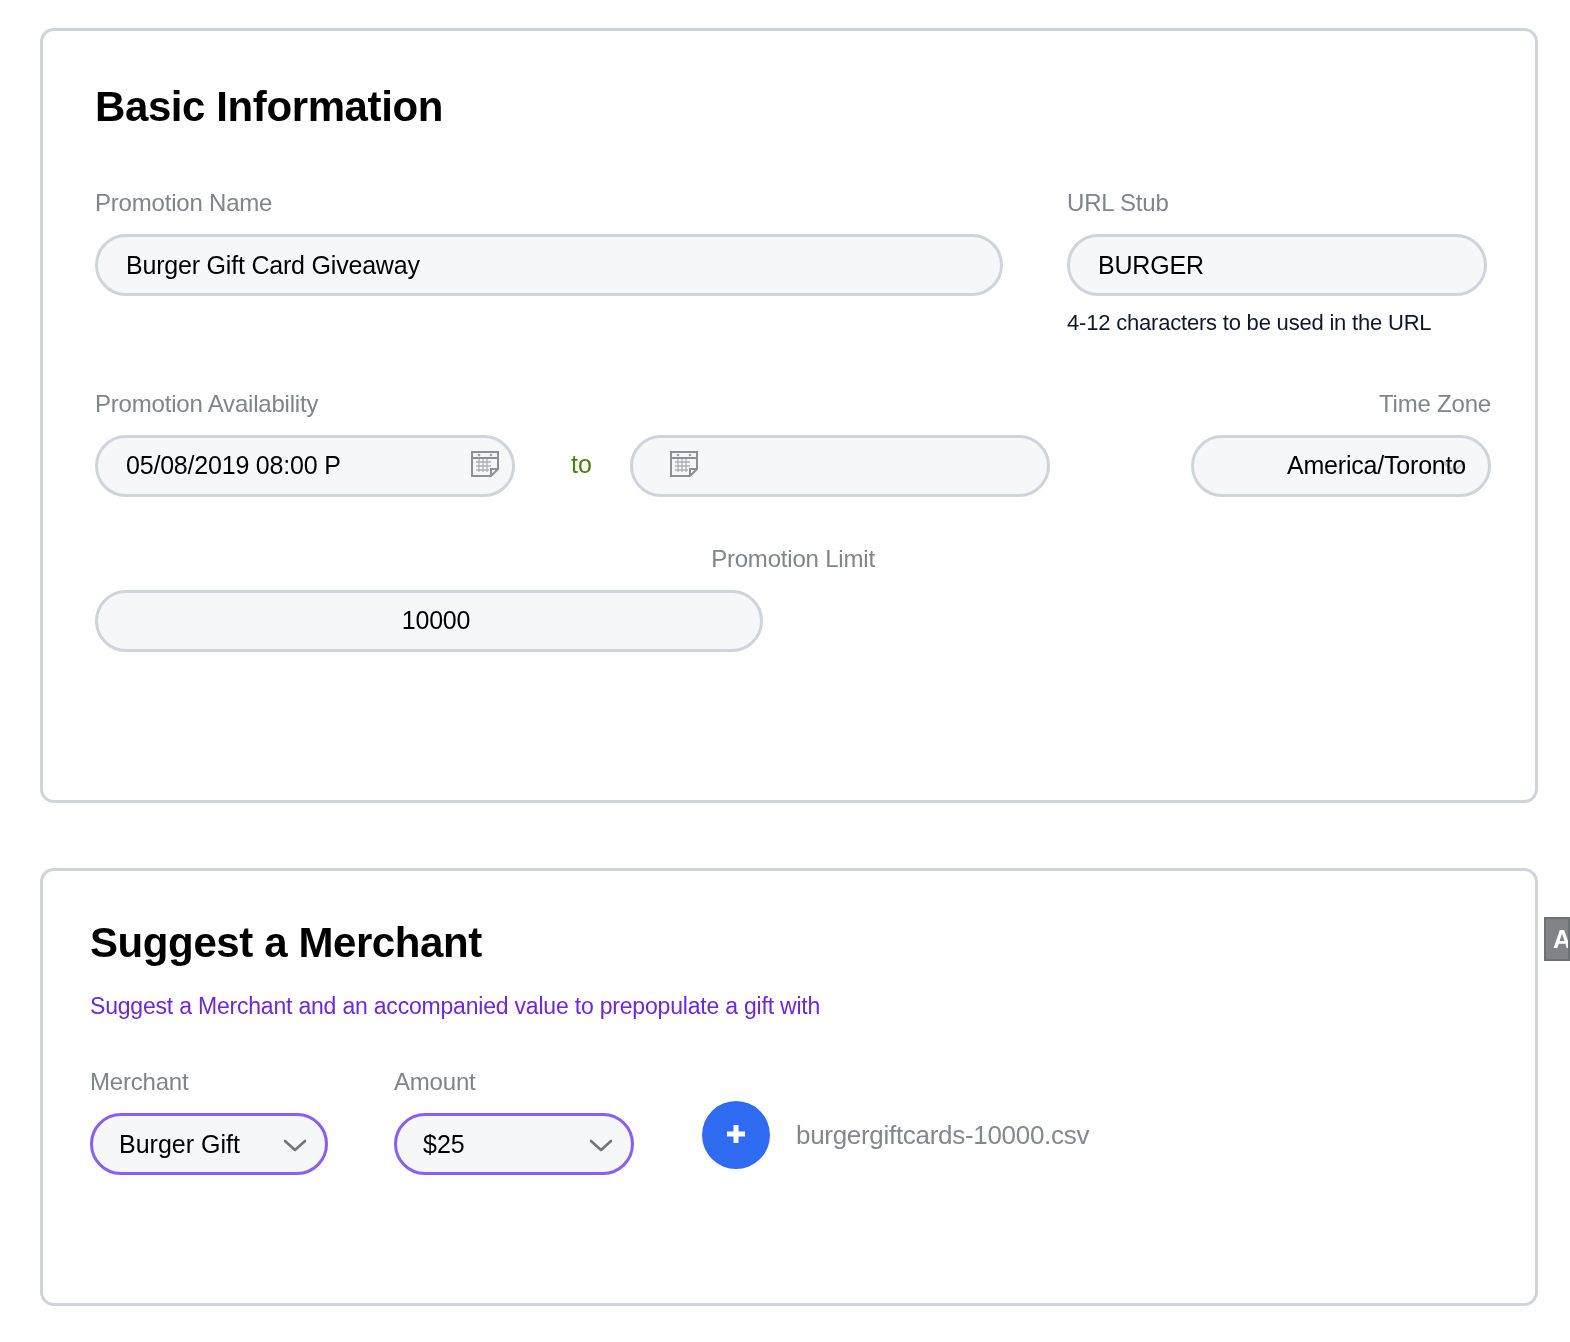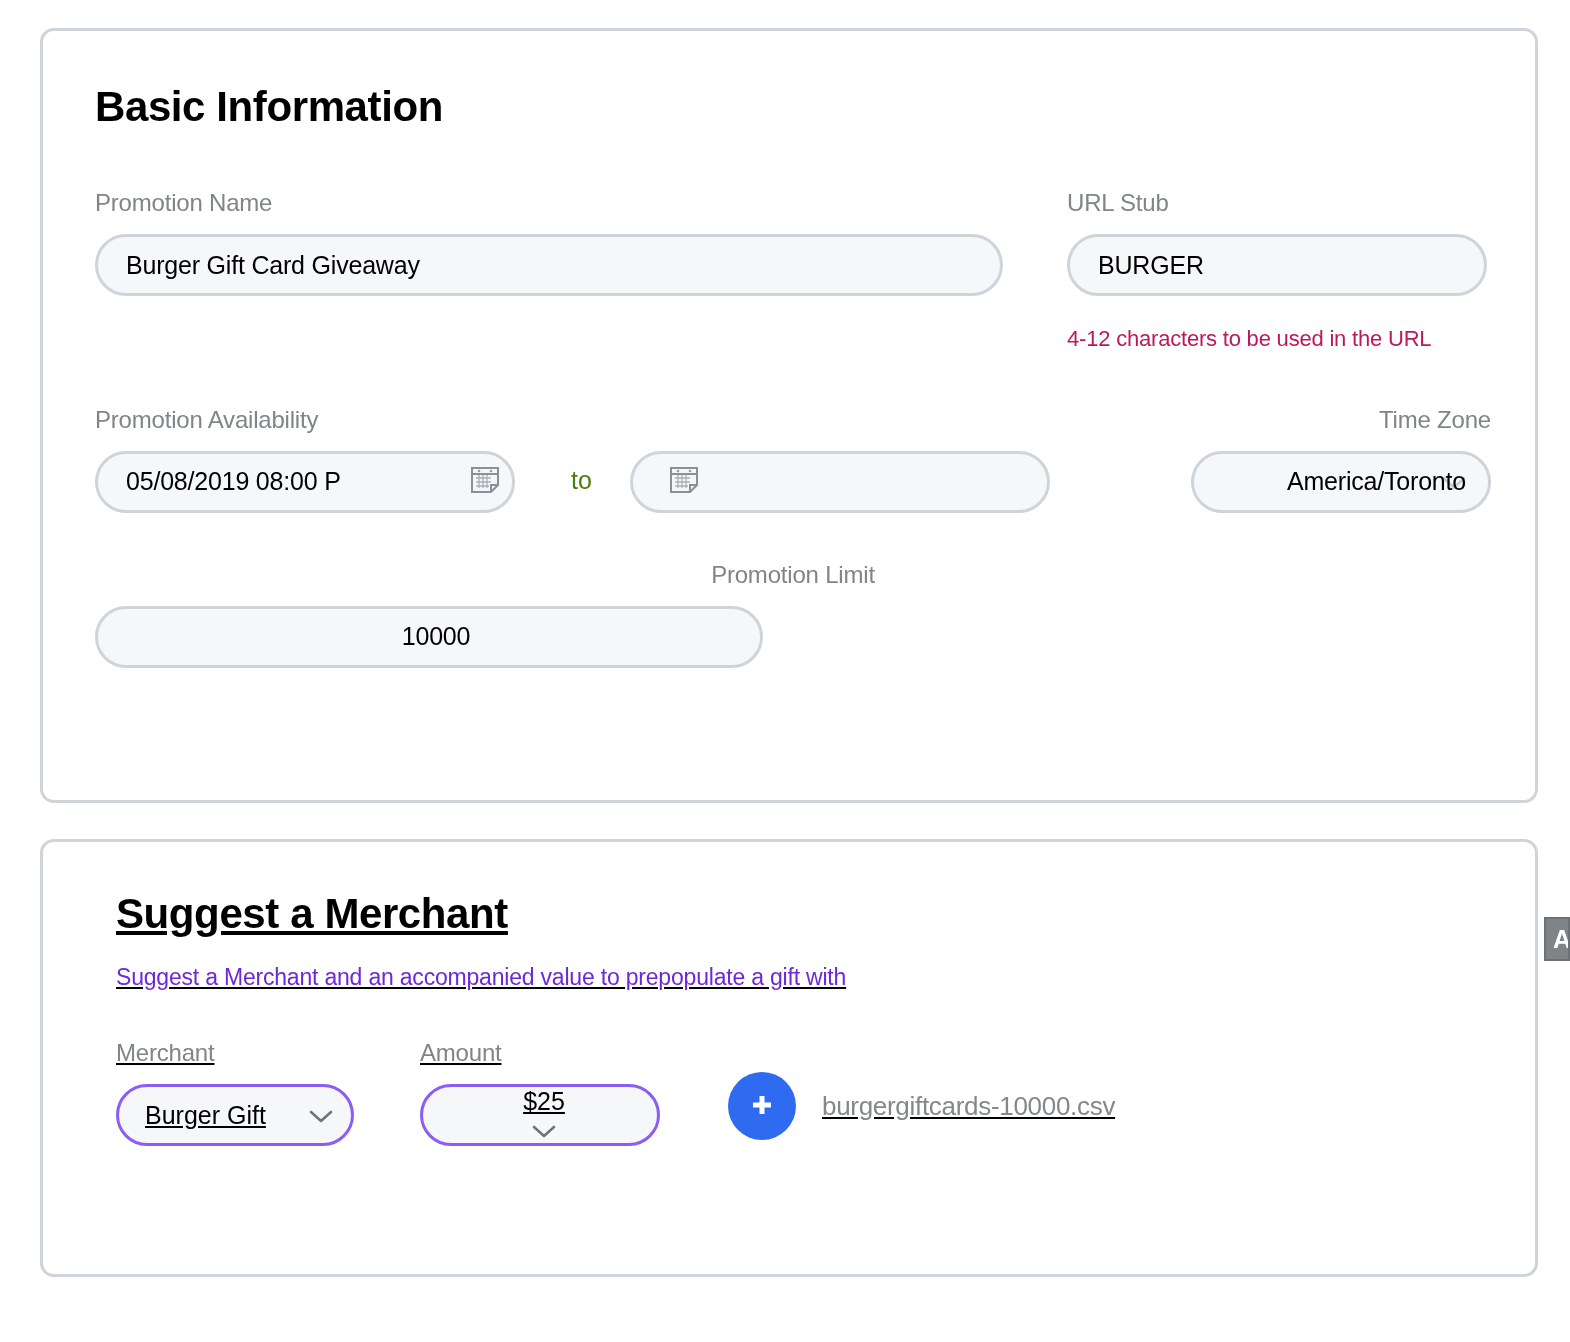--- a/index.html
+++ b/index.html
@@ -24,24 +24,23 @@
     background: #ffffff;
     border: 3px solid #ced4da;
     border-radius: 14px;
     position: relative;
   }
   #card-basic {
     height: 775px;
     padding: 52px 44px 0 52px;
   }
   #card-merchant {
-    margin-top: 36px;
+    margin-top: 65px;
     height: 438px;
-    padding: 48px 44px 0 73px;
-    text-decoration: underline;
+    padding: 48px 44px 0 47px;
   }
 
   .card-title {
     font-size: 42px;
     font-weight: bold;
     color: #000000;
     letter-spacing: -0.4px;
     margin: 0;
   }
   .card-subtitle {
@@ -83,23 +82,23 @@
   .row-1 {
     display: flex;
     margin-top: 58px;
   }
   .col-name { width: 910px; }
   .col-stub { width: 420px; margin-left: 62px; }
   #promotion-name-input { width: 908px; }
   #url-stub-input { width: 420px; }
   .helper-text {
     font-size: 22px;
-    color: #be185d;
+    color: #0f172a;
     line-height: 1.35;
-    margin-top: 28px;
+    margin-top: 12px;
     width: 390px;
     letter-spacing: -0.2px;
   }
 
   
   .row-2 {
     display: flex;
     align-items: flex-end;
     margin-top: 52px;
   }
@@ -156,21 +155,21 @@
     display: flex;
     align-items: center;
     justify-content: space-between;
     padding: 0 18px 0 26px;
     font-size: 25px;
     color: #000;
     white-space: nowrap;
     overflow: hidden;
   }
   #merchant-select { width: 238px; }
-  #amount-select { width: 240px; flex-direction: column; }
+  #amount-select { width: 240px; }
   .col-amount { margin-left: 66px; }
   .upload-group {
     display: flex;
     align-items: center;
     margin-left: 68px;
     padding-bottom: 6px;
   }
   .plus-btn {
     width: 68px;
     height: 68px;

